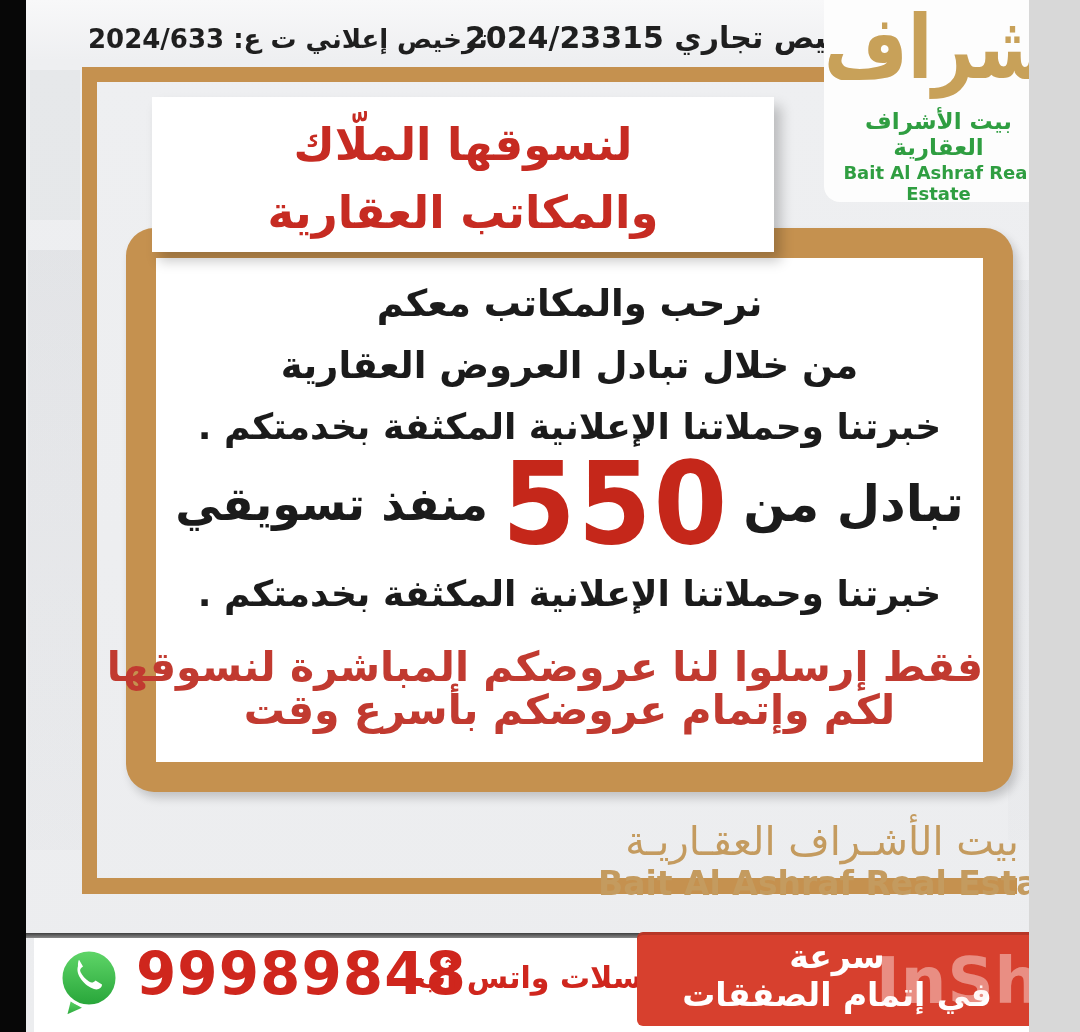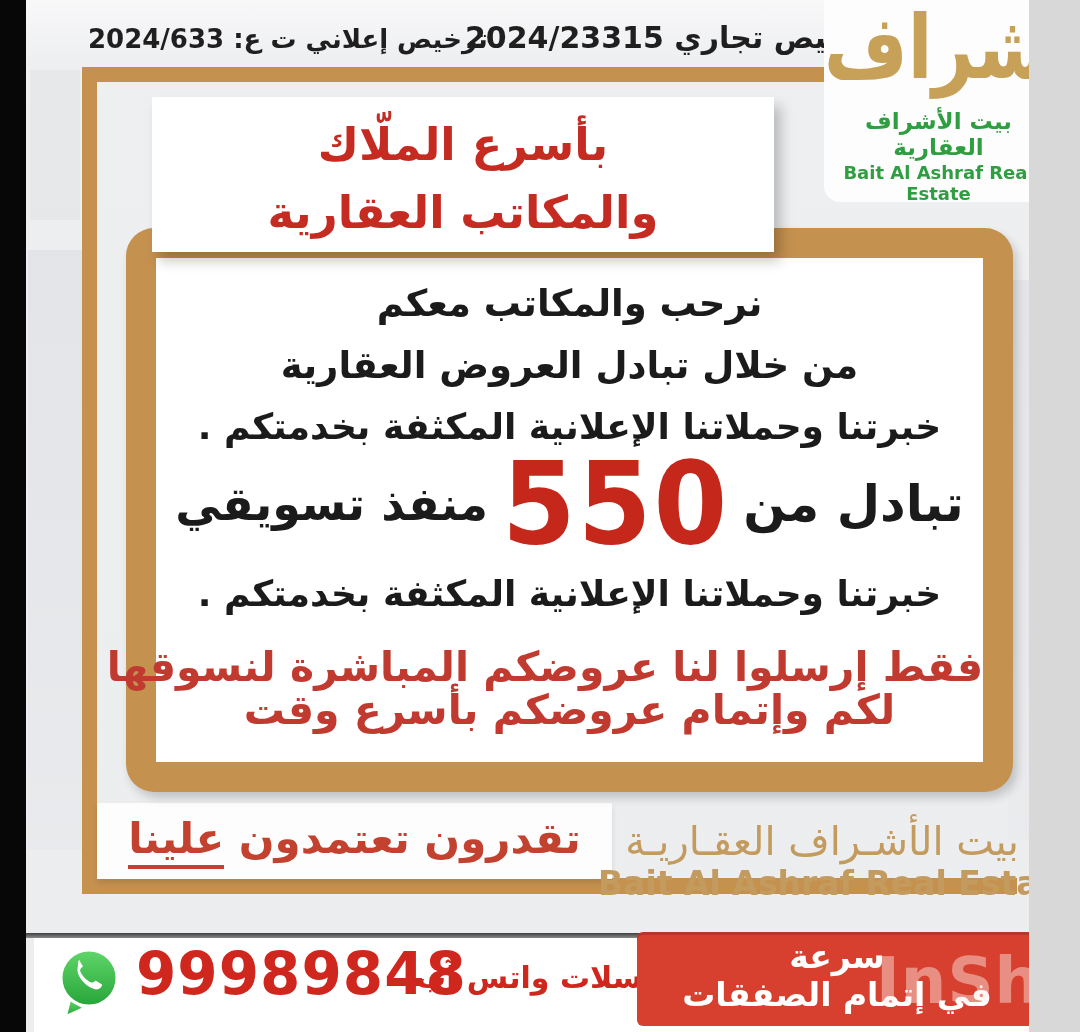--- a/index.html
+++ b/index.html
@@ -116,42 +116,38 @@
   <div class="frame left"></div>
   <div class="frame bottom"></div>
 
   <div class="logo-box">
     <div class="logo-cal">الأشراف</div>
     <div class="logo-ar">بيت الأشراف العقارية</div>
     <div class="logo-en">Bait Al Ashraf Real Estate</div>
   </div>
 
   <div class="header-box">
-    <div>بأسرع الملّاك</div>
+    <div>لنسوقها الملّاك</div>
     <div>والمكاتب العقارية</div>
   </div>
 
   <div class="inner-box">
     <div class="line l1 l-black">نرحب والمكاتب معكم</div>
     <div class="line l2 l-black">من خلال تبادل العروض العقارية</div>
     <div class="line l3 l-black">خبرتنا وحملاتنا الإعلانية المكثفة بخدمتكم .</div>
     <div class="bigline">
       <span class="side">تبادل من</span>
       <span class="count">550</span>
       <span class="side small">منفذ تسويقي</span>
     </div>
     <div class="line l5 l-black">خبرتنا وحملاتنا الإعلانية المكثفة بخدمتكم .</div>
     <div class="line l6 l-red">فقط إرسلوا لنا عروضكم المباشرة لنسوقها</div>
     <div class="line l7 l-red">لكم وإتمام عروضكم بأسرع وقت</div>
   </div>
 
-  <div class="banner">
-    <span>تقدرون تعتمدون</span>
-    <span class="underlined">علينا</span>
-  </div>
 
   <div class="gold-brand">
     <div class="ar">بيت الأشـراف العقـاريـة</div>
     <div class="en">Bait Al Ashraf Real Estate</div>
   </div>
 
   <div class="shadow-line"></div>
   <div class="bottom-bar">
     <div class="wa-icon">
       <svg viewBox="0 0 66 74" width="66" height="74" aria-hidden="true">

